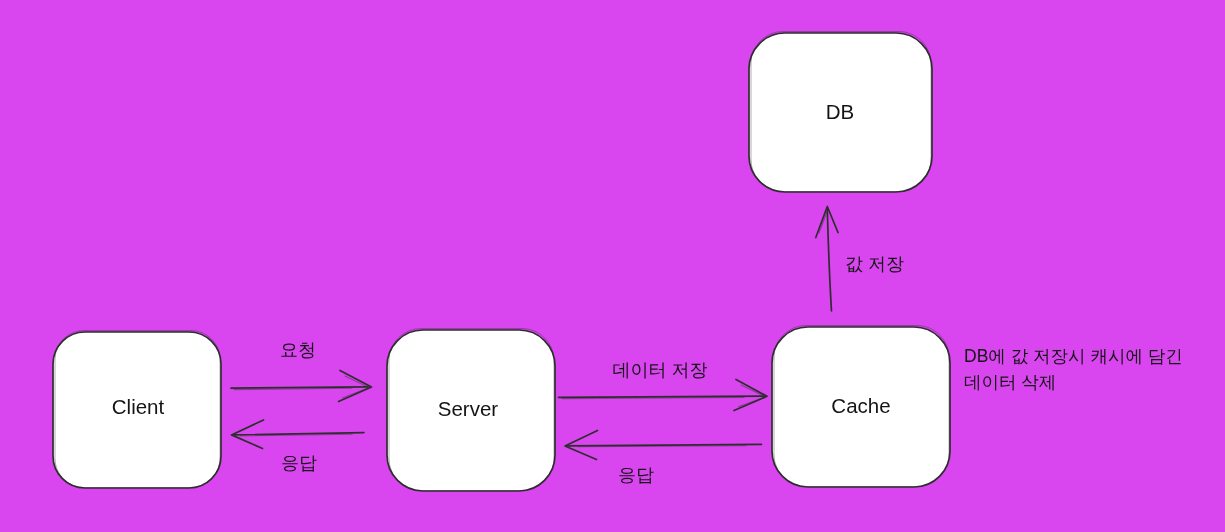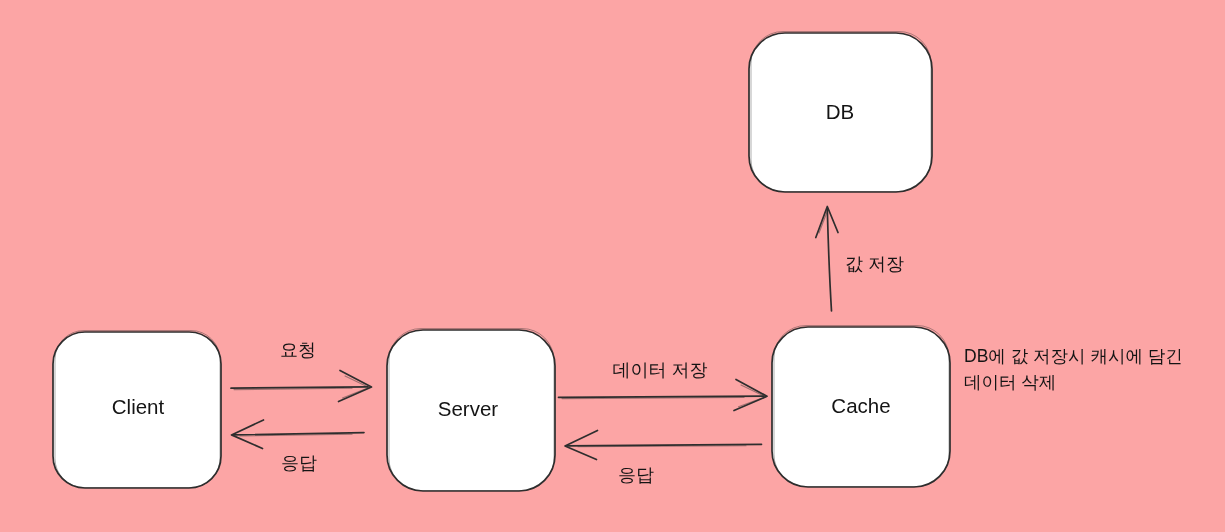--- a/index.html
+++ b/index.html
@@ -5,21 +5,21 @@
   html, body {
     margin: 0;
     padding: 0;
     background: #ffffff;
     font-family: "Liberation Sans", "DejaVu Sans", sans-serif;
   }
   .canvas-wrap {
     position: relative;
     width: 1225px;
     height: 532px;
-    background: #fca5a5;
+    background: #d946ef;
     overflow: hidden;
   }
   svg { display: block; }
   .shape {
     fill: #ffffff;
     stroke: #2e2e2e;
     stroke-width: 1.7;
   }
   .shape-sketch {
     fill: none;

